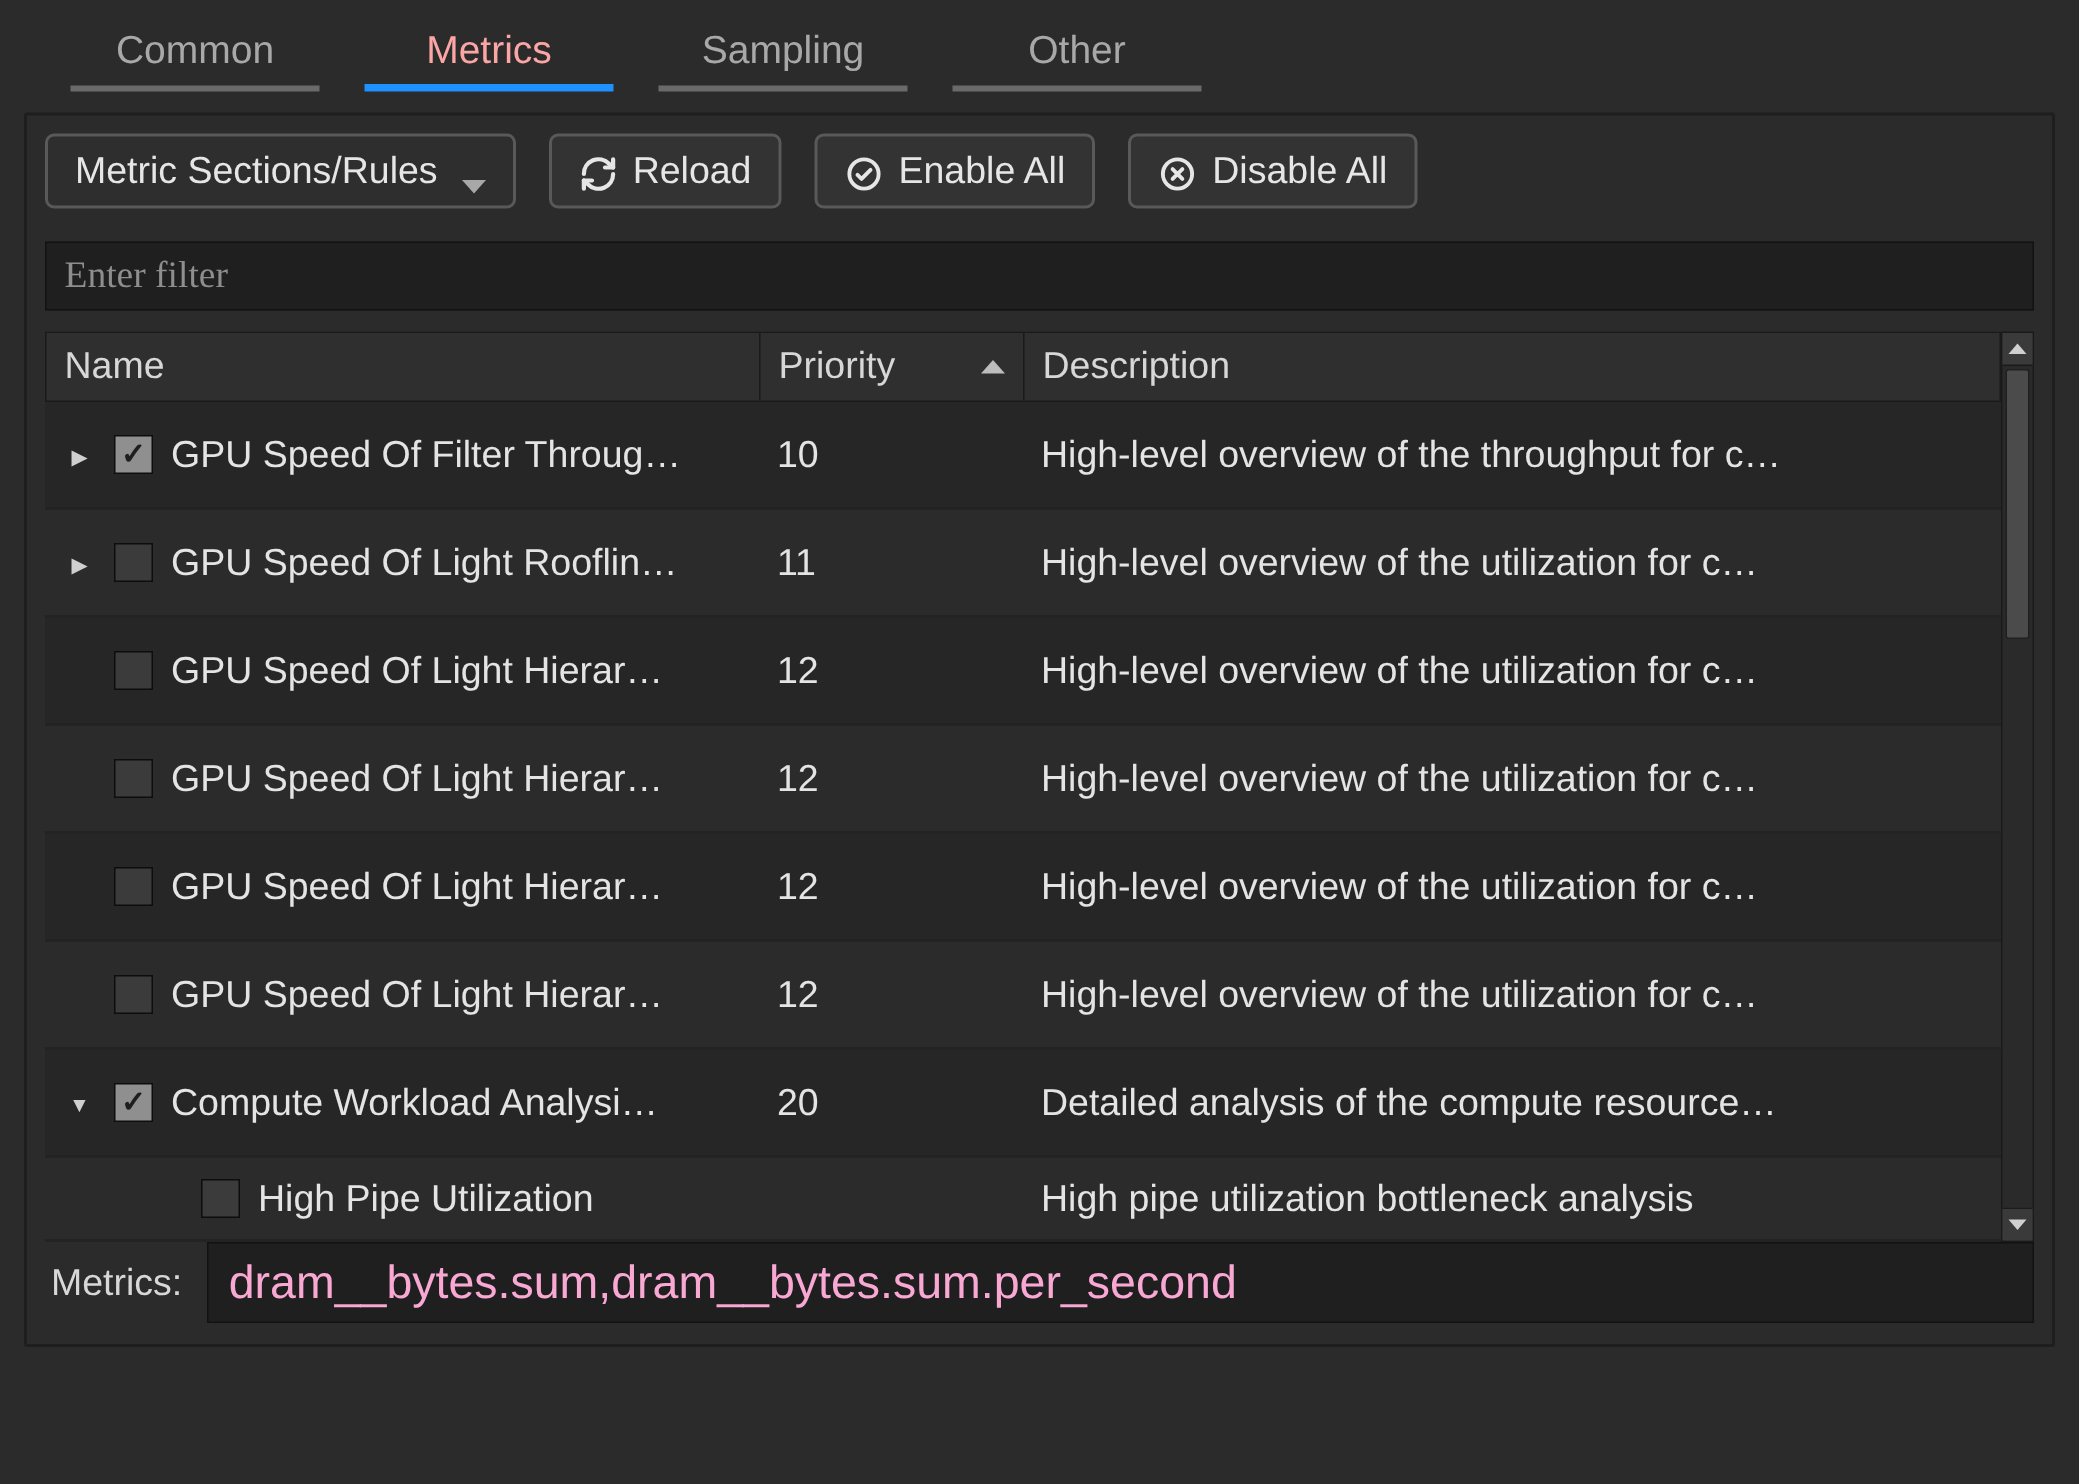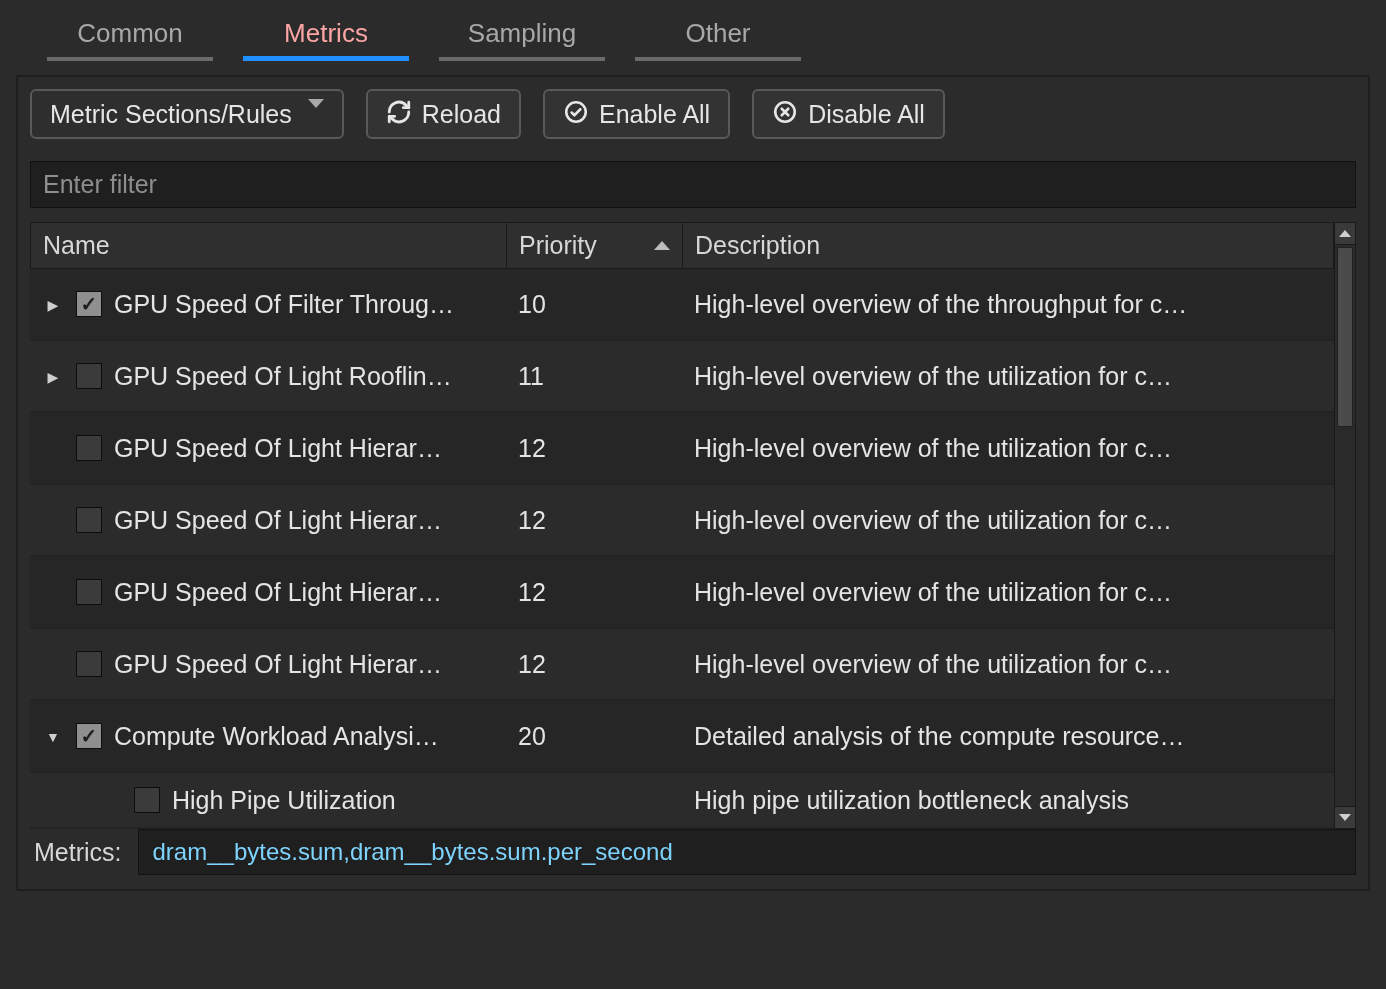--- a/index.html
+++ b/index.html
@@ -45,21 +45,21 @@
     padding: 12px 12px 14px 12px;
   }
 
   .toolbar {
     display: flex;
     gap: 22px;
     flex-wrap: wrap;
   }
   .btn {
     display: inline-flex;
-    align-items: flex-start;
+    align-items: flex-end;
     gap: 10px;
     padding: 8px 18px;
     background: #333333;
     border: 2px solid #595959;
     border-radius: 6px;
     color: #e6e6e6;
     font-size: 25px;
     cursor: pointer;
     line-height: 1.2;
   }
@@ -79,20 +79,21 @@
     border: 1px solid #121212;
   }
   .filter-input {
     width: 100%;
     background: transparent;
     border: none;
     outline: none;
     color: #cfcfcf;
     font-size: 25px;
     padding: 8px 12px;
+    font-family: Liberation Serif, serif;
   }
   .filter-input::placeholder { color: #8e8e8e; }
 
   .table-wrap {
     margin-top: 14px;
     position: relative;
     display: flex;
   }
   .table-area { flex: 1 1 auto; overflow: hidden; }
   .thead {
@@ -196,22 +197,22 @@
   .metrics-bar {
     display: flex;
     align-items: center;
     gap: 16px;
   }
   .metrics-label { color: #d7d7d7; font-size: 25px; padding-left: 4px; }
   .metrics-input {
     flex: 1;
     background: #1f1f1f;
     border: 1px solid #121212;
-    color: #7dd3fc;
-    font-size: 24px;
+    color: #f9a8d4;
+    font-size: 31px;
     padding: 8px 14px;
     outline: none;
   }
 </style>
 </head>
 <body>
 
 <div class="tabs">
   <div class="tab">Common</div>
   <div class="tab active">Metrics</div>

